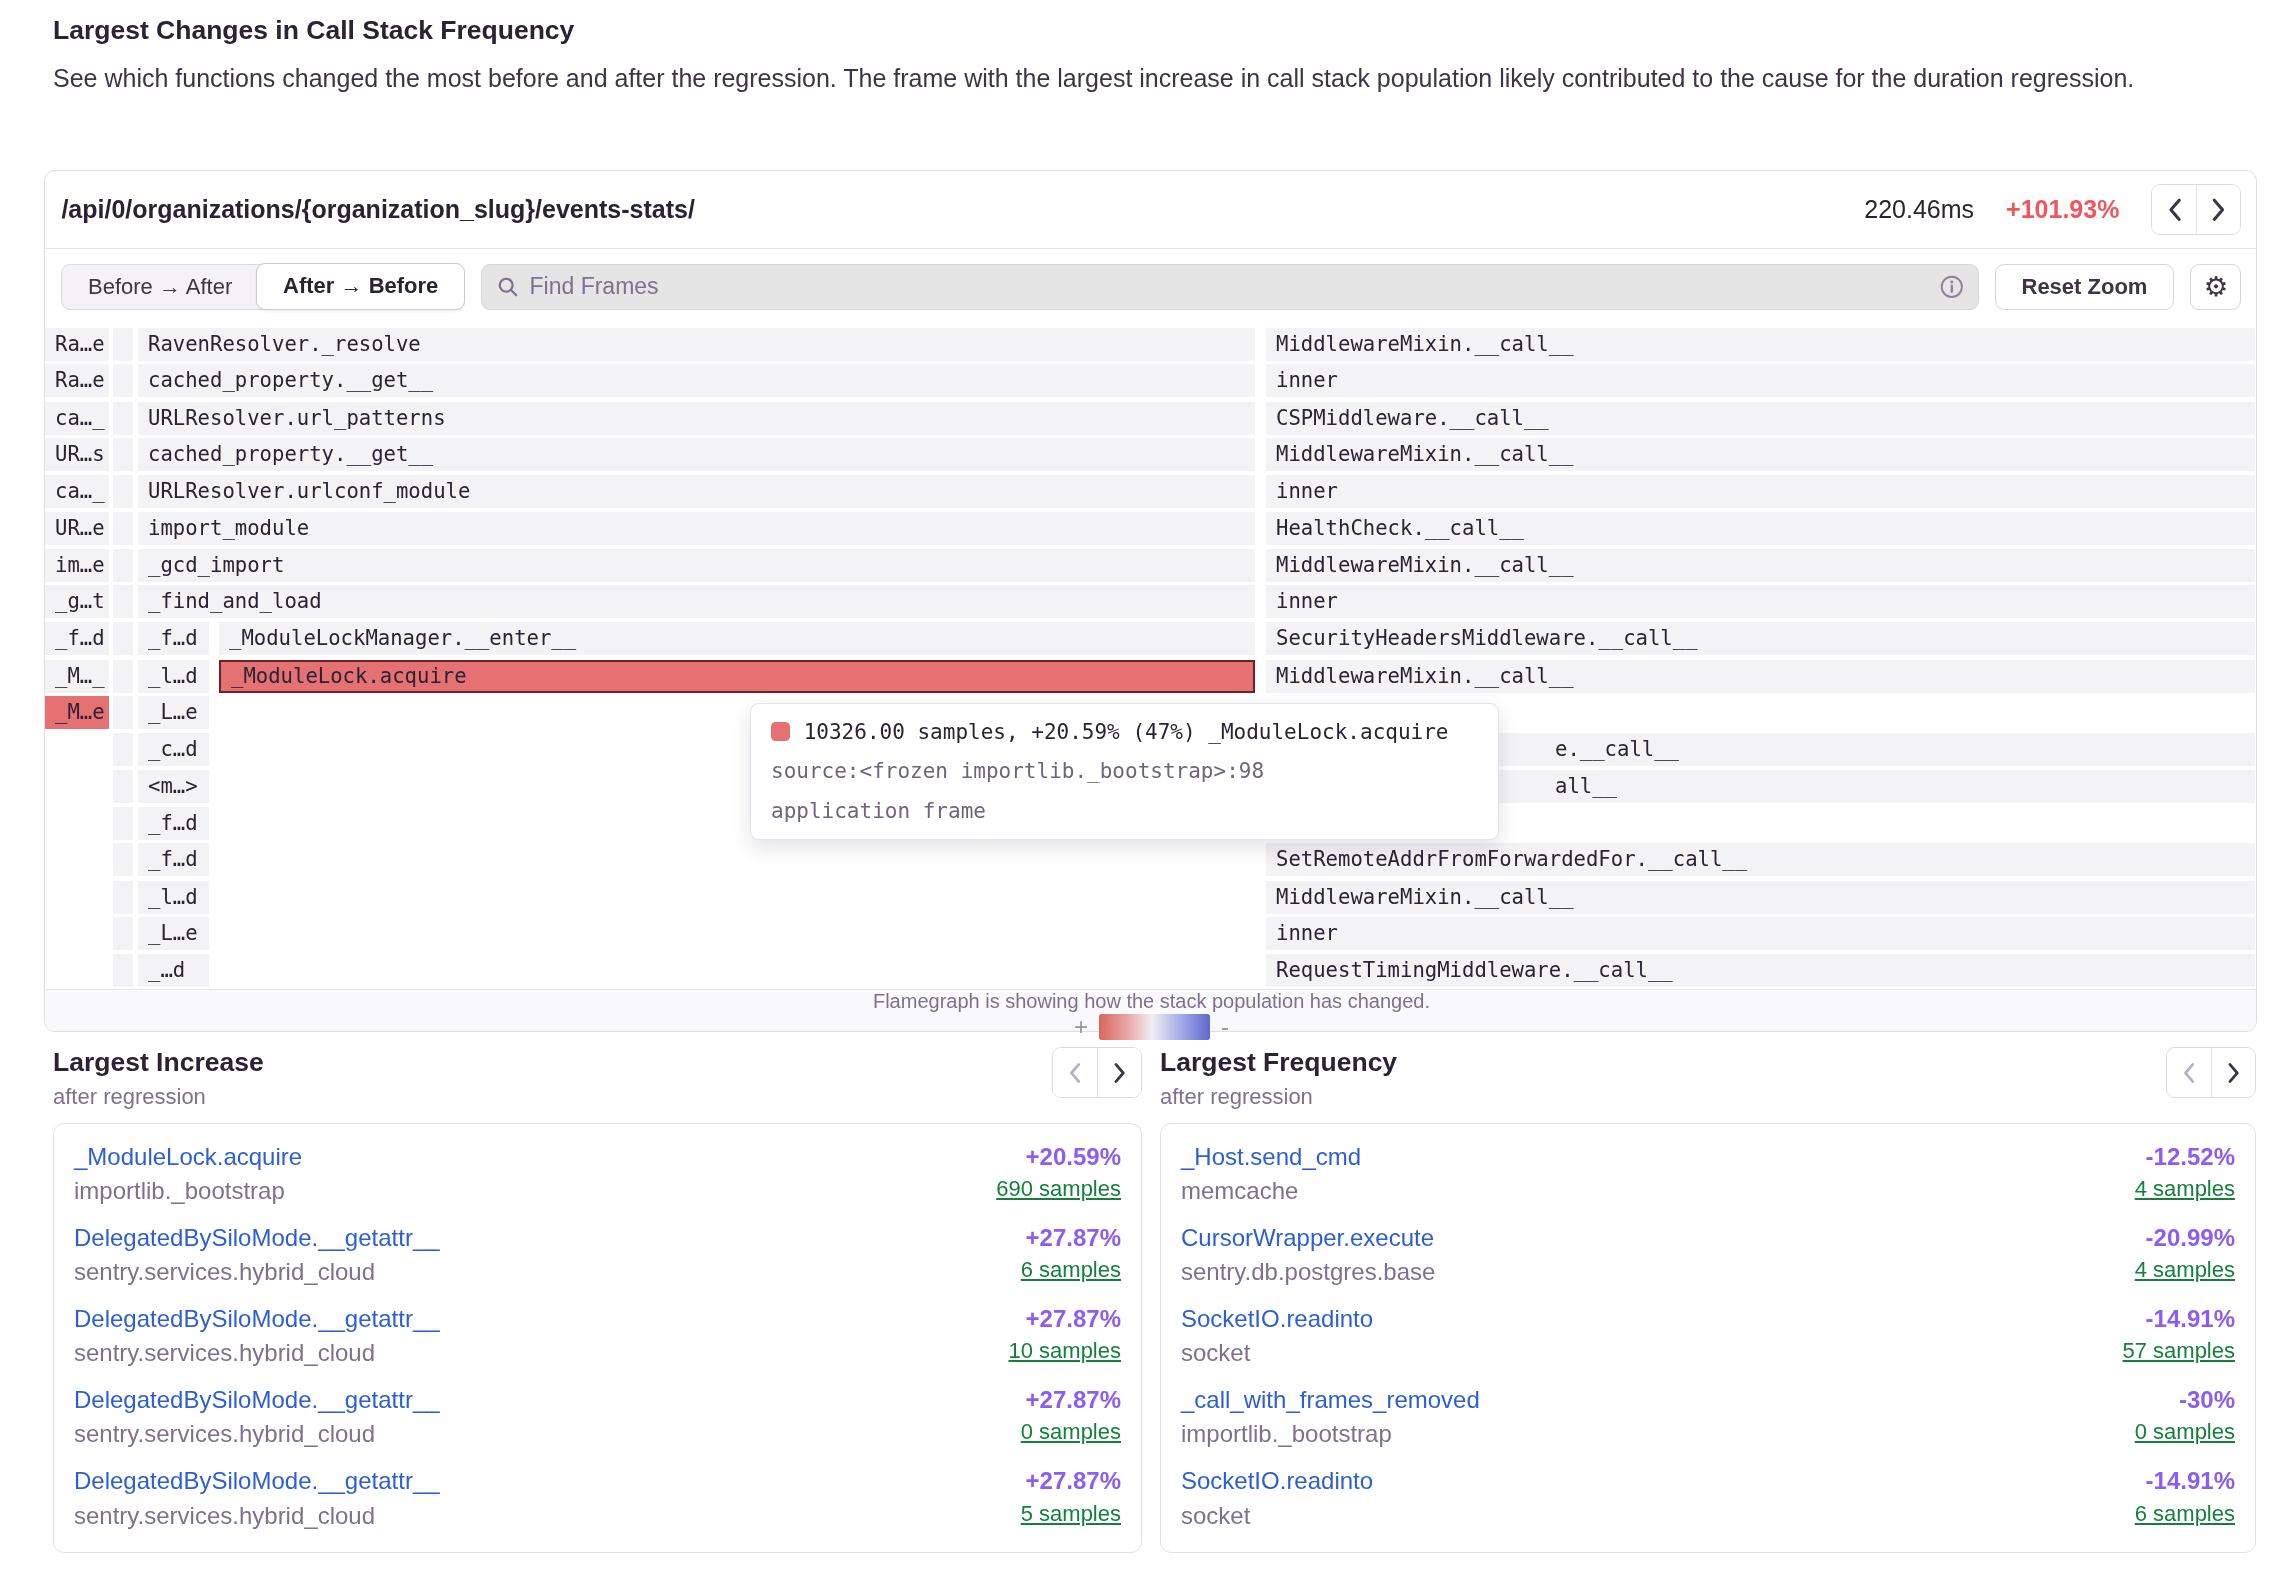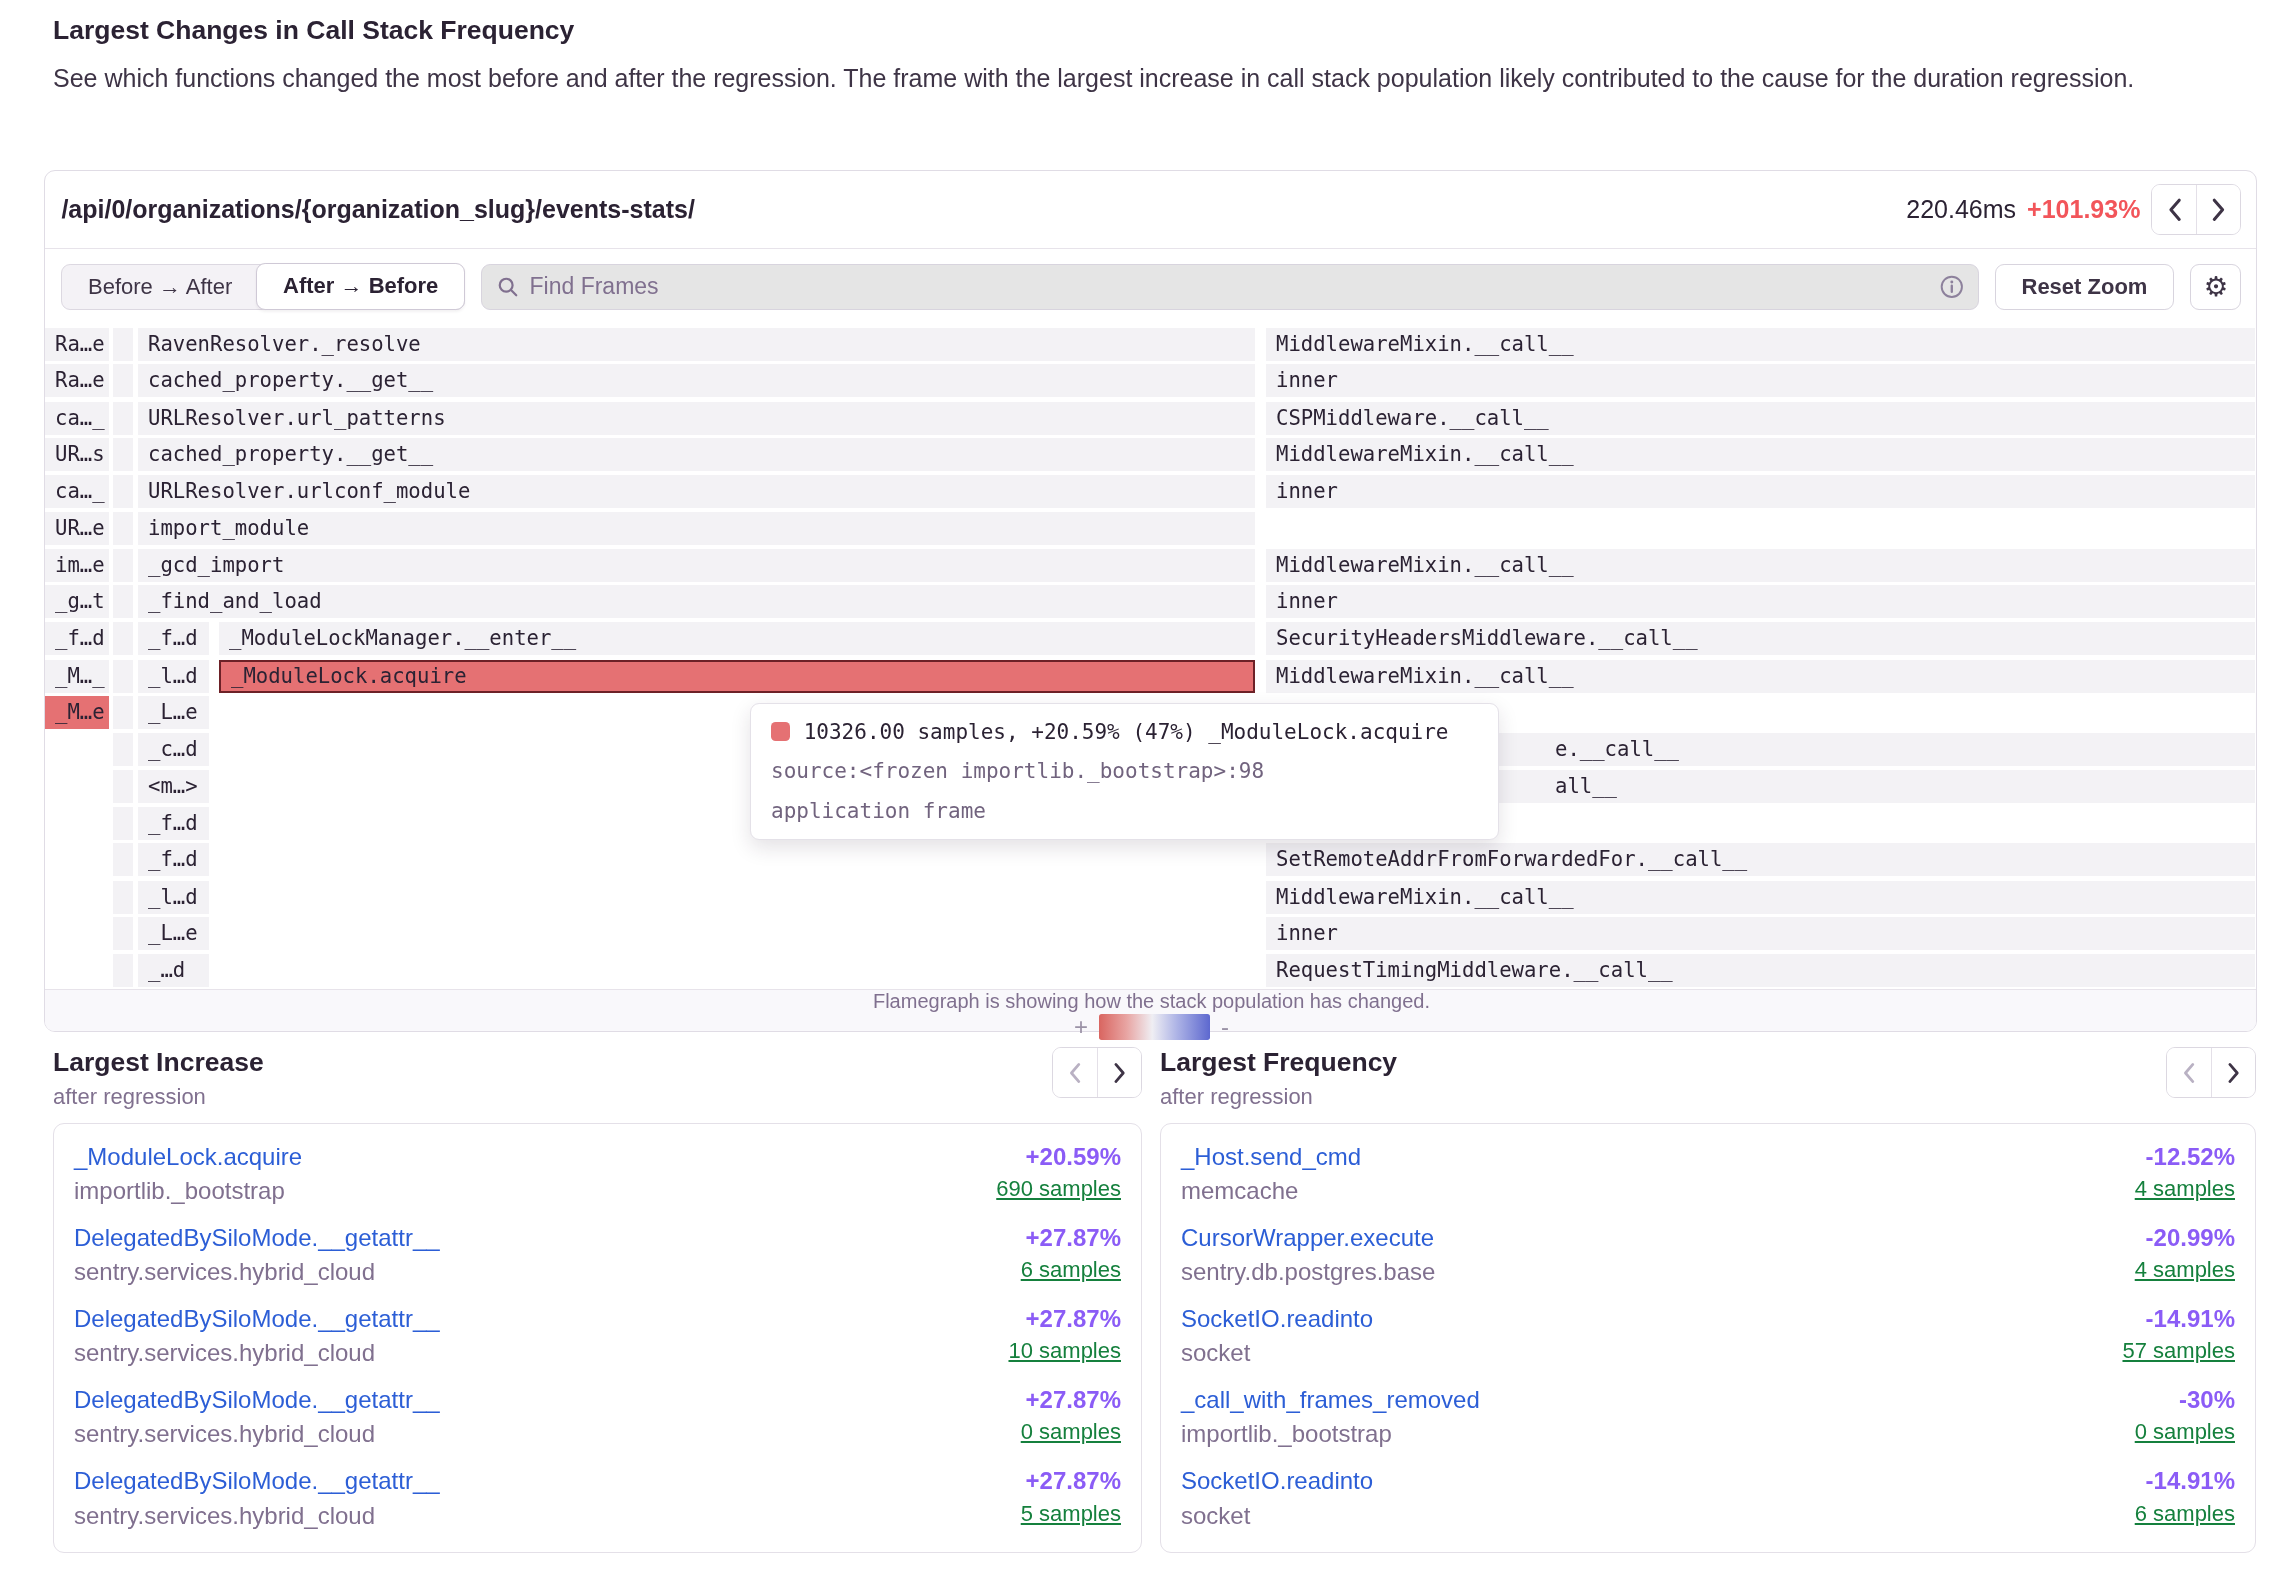--- a/index.html
+++ b/index.html
@@ -12,21 +12,21 @@
   .intro { position:absolute; left:53px; top:14.6px; width:2156px; }
   .intro h1 { font-size:26.5px; font-weight:700; color:#2b2233; }
   .intro p  { margin-top:14.6px; font-size:25px; line-height:37px; color:#3e3446; max-width:2143px; }
 
   
   .panel { position:absolute; left:44px; top:170px; width:2213px; height:862px;
            border:1.4px solid #e0dce5; border-radius:11px; background:#fff; }
   .panel-header { display:flex; align-items:center; height:78px;
                   padding:0 14.6px 0 16.4px; border-bottom:1.4px solid #e7e3ea; }
   .endpoint { font-size:25px; font-weight:700; color:#2b2233; }
-  .header-right { margin-left:auto; display:flex; align-items:center; gap:11px; }
+  .header-right { margin-left:auto; display:flex; align-items:center; gap:32px; }
   .duration { font-size:25px; color:#2b2233; }
   .pct-change { font-size:25px; font-weight:600; color:#f2555a; }
 
   .btn-group { display:flex; border:1.4px solid #dcd8e1; border-radius:9.1px;
                overflow:hidden; background:#fff; }
   .pg-btn { width:44px; height:49px; display:flex; align-items:center; justify-content:center;
             background:#fff; color:#3e3446; cursor:pointer; }
   .pg-btn + .pg-btn { border-left:1.4px solid #e4e0e8; }
   .pg-btn.disabled { color:#b9b1c3; }
 
@@ -182,20 +182,21 @@
         <div class="fg-cell" style="top: 112px; left: 68px; width: 20px;"></div>
         <div class="fg-cell tick-small" style="top: 112px; left: 93px; width: 1117px;">cached_property.__get__</div>
         <div class="fg-cell" style="top: 112px; left: 1221px; width: 989px;">MiddlewareMixin.__call__</div>
         <div class="fg-cell" style="top: 149px; left: 0px; width: 64px;">ca…_</div>
         <div class="fg-cell" style="top: 149px; left: 68px; width: 20px;"></div>
         <div class="fg-cell" style="top: 149px; left: 93px; width: 1117px;">URLResolver.urlconf_module</div>
         <div class="fg-cell" style="top: 149px; left: 1221px; width: 989px;">inner</div>
         <div class="fg-cell" style="top: 186px; left: 0px; width: 64px;">UR…e</div>
         <div class="fg-cell" style="top: 186px; left: 68px; width: 20px;"></div>
         <div class="fg-cell" style="top: 186px; left: 93px; width: 1117px;">import_module</div>
+        <div class="fg-cell" style="top: 186px; left: 1221px; width: 989px;">HealthCheck.__call__</div>
         <div class="fg-cell" style="top: 223px; left: 0px; width: 64px;">im…e</div>
         <div class="fg-cell" style="top: 223px; left: 68px; width: 20px;"></div>
         <div class="fg-cell" style="top: 223px; left: 93px; width: 1117px;">_gcd_import</div>
         <div class="fg-cell" style="top: 223px; left: 1221px; width: 989px;">MiddlewareMixin.__call__</div>
         <div class="fg-cell" style="top: 259px; left: 0px; width: 64px;">_g…t</div>
         <div class="fg-cell" style="top: 259px; left: 68px; width: 20px;"></div>
         <div class="fg-cell" style="top: 259px; left: 93px; width: 1117px;">_find_and_load</div>
         <div class="fg-cell" style="top: 259px; left: 1221px; width: 989px;">inner</div>
         <div class="fg-cell" style="top: 296px; left: 0px; width: 64px;">_f…d</div>
         <div class="fg-cell" style="top: 296px; left: 68px; width: 20px;"></div>

